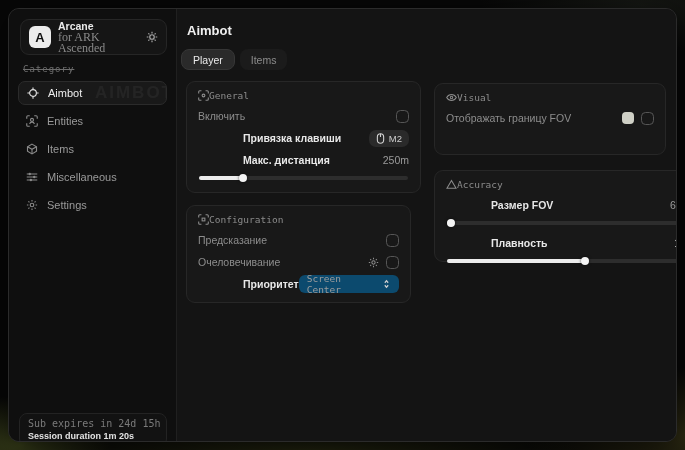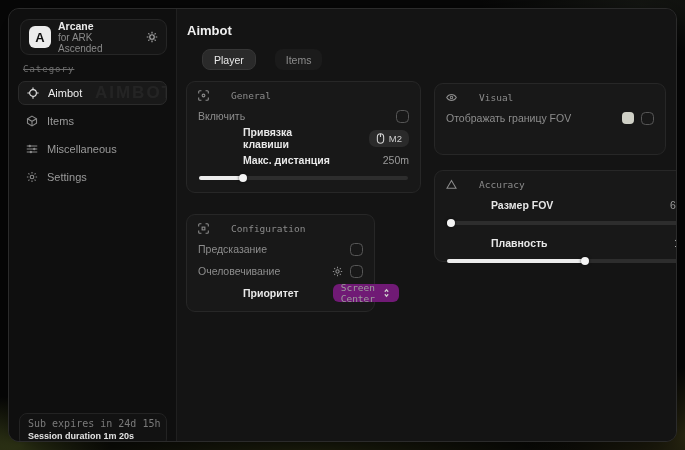--- a/index.html
+++ b/index.html
@@ -26,21 +26,21 @@
     position:absolute; left:11px; top:10px; width:147px; height:36px;
     border:1px solid #262626; border-radius:9px; background:#151515;
     display:flex; align-items:center; gap:7px; padding:0 8px;
   }
   .logo {
     width:22px; height:22px; border-radius:6px; background:#ececec;
     color:#111; font-weight:bold; font-size:13px;
     display:flex; align-items:center; justify-content:center; flex:none;
   }
   .brand-title { font-size:10.5px; font-weight:bold; color:#e9e9e9; line-height:12px; }
-  .brand-sub { font-size:10px; color:#8a8a8a; line-height:11px; }
+  .brand-sub { font-size:12px; color:#8a8a8a; line-height:11px;font-family:Liberation Serif, serif; }
   .brand-gear { margin-left:auto; color:#a8a8a8; display:flex; }
   .category {
     position:absolute; left:14px; top:55px;
     font-family:"DejaVu Sans Mono", monospace; font-size:9px; color:#6d6d6d;
     letter-spacing:1px; text-decoration:line-through;
   }
   .nav { position:absolute; left:9px; right:9px; top:72px; display:flex; flex-direction:column; gap:4px; }
   .nav-item {
     height:24px; display:flex; align-items:center; gap:9px; padding:0 8px;
     color:#9a9a9a; font-size:11px; border-radius:7px; position:relative; overflow:hidden;
@@ -56,48 +56,48 @@
   .status-card {
     position:absolute; left:10px; top:404px; width:148px; height:34px;
     border:1px solid #232323; border-radius:8px; background:#121212;
     padding:3px 8px 0 8px;
   }
   .status-line1 { font-family:"DejaVu Sans Mono", monospace; font-size:10px; color:#7b7b7b; line-height:13px; white-space:nowrap; }
   .status-line2 { font-size:9px; font-weight:bold; color:#e2e2e2; line-height:13px; white-space:nowrap; }
   
   .main { flex:1; position:relative; background:#141414; }
   .page-title { position:absolute; left:10px; top:14px; font-size:13px; font-weight:bold; color:#f0f0f0; }
-  .tabs { position:absolute; left:25px; top:40px; display:flex; gap:19px;justify-content:flex-end; }
+  .tabs { position:absolute; left:4px; top:40px; display:flex; gap:5px;justify-content:flex-end; }
   .tab { height:21px; padding:0 11px; display:flex; align-items:center; font-size:10.5px; border-radius:8px; }
   .tab.active { background:#2a2a2a; border:1px solid #363636; color:#eaeaea; }
   .tab.inactive { background:#1b1b1b; color:#8c8c8c; }
   .panel {
     position:absolute; background:#181818; border:1px solid #272727; border-radius:9px;
     padding:8px 11px;
   }
   .panel-head {
-    display:flex; align-items:center; gap:22px; color:#8b8b8b;
+    display:flex; align-items:center; gap:0; color:#8b8b8b;
     font-family:"DejaVu Sans Mono", monospace; font-size:9.5px; margin-bottom:4px;
   }
   .panel-head .picon { display:flex; color:#8b8b8b; }
-  .row { display:flex; align-items:center; justify-content:space-between; height:22px;gap:34px; }
+  .row { display:flex; align-items:center; justify-content:space-between; height:22px; }
   .lbl-dim { font-size:10.5px; color:#8d8d8d; }
   .lbl-lit { font-size:10.5px; color:#e8e8e8; font-weight:bold;margin-left:45px; }
   .val-dim { font-size:10.5px; color:#9a9a9a; }
   .val-lit { font-size:10.5px; color:#dedede; }
   .checkbox { width:13px; height:13px; border:1.5px solid #565656; border-radius:4.5px; background:transparent; flex:none; }
   .swatch { width:12px; height:12px; border-radius:4px; flex:none; }
   .ctrl-group { display:flex; align-items:center; gap:7px; }
   .keybind {
     height:17px; display:flex; align-items:center; gap:4px; padding:0 7px;
     background:#2a2a2a; border-radius:7px; color:#cfcfcf; font-size:9.5px;
   }
   .select-btn {
     height:18px; display:flex; align-items:center; gap:7px; padding:0 8px;
-    background:#701a75; border-radius:6px; color:#9c9c9c;
+    background:#0c4a6e; border-radius:6px; color:#9c9c9c;
     font-family:"DejaVu Sans Mono", monospace; font-size:9.5px;
   }
   .select-btn .sicon { color:#cfcfcf; display:flex; }
   .slider { position:relative; height:4px; border-radius:2px; background:#2d2d2d; margin:5px 1px 7px 1px; }
   .slider-fill { position:absolute; left:0; top:0; bottom:0; background:#ececec; border-radius:2px; }
   .slider-thumb {
     position:absolute; right:-4px; top:50%; width:8px; height:8px; margin-top:-4px;
     background:#f4f4f4; border-radius:50%; box-shadow:0 0 3px rgba(0,0,0,.7);
   }
   .gear-mini { color:#8d8d8d; display:flex; }
@@ -128,20 +128,30 @@
     <div class="nav">
       <div class="nav-item active">
         <span class="nicon">
           <svg width="12" height="12" viewBox="0 0 16 16" fill="none" stroke="currentColor" stroke-width="1.5">
             <circle cx="8" cy="8" r="4.5"></circle>
               <path d="M8 0.5v3M8 12.5v3M0.5 8h3M12.5 8h3"></path>
           </svg>
         </span>
         <span>Aimbot</span>
         <span class="watermark">AIMBOT</span>
+      </div>
+      <div class="nav-item">
+        <span class="nicon">
+          <svg width="12" height="12" viewBox="0 0 16 16" fill="none" stroke="currentColor" stroke-width="1.5">
+            <path d="M1 5V2.5A1.5 1.5 0 0 1 2.5 1H5M11 1h2.5A1.5 1.5 0 0 1 15 2.5V5M15 11v2.5a1.5 1.5 0 0 1-1.5 1.5H11M5 15H2.5A1.5 1.5 0 0 1 1 13.5V11"></path>
+            <circle cx="8" cy="6.5" r="2"></circle>
+              <path d="M4.8 12c.5-1.7 1.8-2.5 3.2-2.5s2.7.8 3.2 2.5"></path>
+          </svg>
+        </span>
+        <span>Entities</span>
       </div>
       <div class="nav-item">
         <span class="nicon">
           <svg width="12" height="12" viewBox="0 0 16 16" fill="none" stroke="currentColor" stroke-width="1.5">
             <path d="M8 1.5 14 5v6l-6 3.5L2 11V5z"></path>
               <path d="M2 5l6 3.4L14 5M8 8.4V14.5"></path>
           </svg>
         </span>
         <span>Items</span>
       </div>
@@ -212,21 +222,21 @@
         <span class="lbl-lit">Макс. дистанция</span>
         <span class="val-dim">250m</span>
       </div>
       <div class="slider">
         <div class="slider-fill" style="width: 21%;">
           <span class="slider-thumb"></span>
         </div>
       </div>
     </div>
 
-    <div class="panel" style="left:9px; top:205px; width:189px; height:98px;">
+    <div class="panel" style="left:9px; top:196px; width:225px; height:98px;">
       <div class="panel-head">
         <span class="picon">
           <svg width="11" height="11" viewBox="0 0 16 16" fill="none" stroke="currentColor" stroke-width="1.6">
             <path d="M1 5V2.5A1.5 1.5 0 0 1 2.5 1H5M11 1h2.5A1.5 1.5 0 0 1 15 2.5V5M15 11v2.5a1.5 1.5 0 0 1-1.5 1.5H11M5 15H2.5A1.5 1.5 0 0 1 1 13.5V11"></path>
             <rect x="6" y="6" width="4" height="4"></rect>
           </svg>
         </span>
         <span>Configuration</span>
       </div>
       <div class="row">

